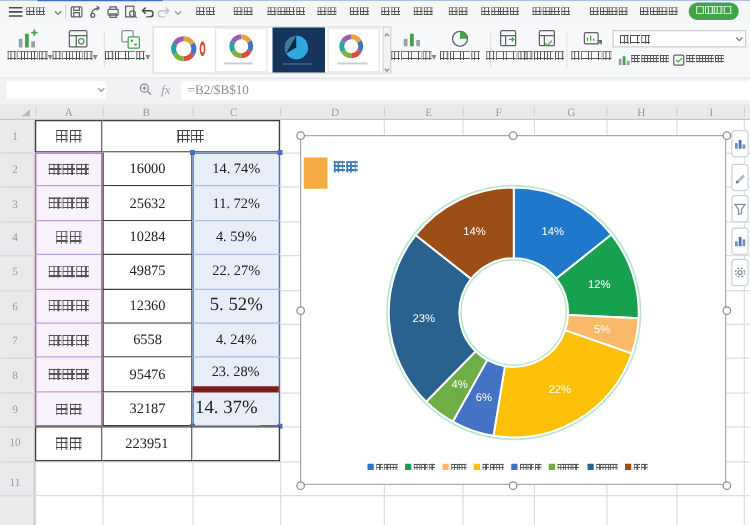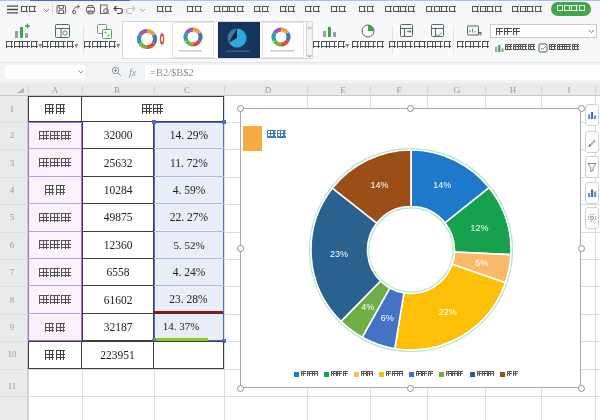--- a/index.html
+++ b/index.html
@@ -207,21 +207,21 @@
 <div style="position:absolute;left:5px;top:65px;width:80px;height:13.5px;background:#fff;border-radius:2px"></div>
 <svg style="position:absolute;left:78px;top:70px" width="6" height="4">
     <path d="M0.5 0.5L3 3L5.5 0.5" stroke="#9a9a9a" fill="none"></path>
   </svg>
 <svg style="position:absolute;left:111px;top:66px" width="11" height="11" fill="none" stroke="#8a8f94">
     <circle cx="4.5" cy="4.5" r="3.2"></circle>
     <path d="M7 7l2.8 2.8M3 4.5h3M4.5 3v3"></path>
   </svg>
 <div style="position:absolute;left:129px;top:67px;font-size:10px;color:#9aa0a6;font-style:italic;font-family:'Liberation Serif',serif">fx</div>
 <div style="position:absolute;left:145px;top:64.5px;width:455px;height:15px;background:#fff"></div>
-<div style="position:absolute;left:150px;top:66.5px;font-size:10.5px;color:#8f8f8f;font-family:'Liberation Serif',serif">=B2/$B$2</div>
+<div style="position:absolute;left:150px;top:66.5px;font-size:10.5px;color:#8f8f8f;font-family:'Liberation Serif',serif">=B2/$B$10</div>
 
 <div style="position:absolute;left:0;top:83px;width:600px;height:13px;background:#E9EAEB;border-bottom:1px solid #C8C8C8">
     <div class="ch" style="left:35px">A</div>
     <div class="ch" style="left:97px">B</div>
     <div class="ch" style="left:167px">C</div>
     <div class="ch" style="left:248px">D</div>
     <div class="ch" style="left:323px">E</div>
     <div class="ch" style="left:379px">F</div>
     <div class="ch" style="left:437px">G</div>
     <div class="ch" style="left:493px">H</div>
@@ -329,37 +329,37 @@
   </div>
 <div style="position:absolute;left:28px;top:286.4px;width:54px;height:27.4px;display:flex;align-items:center;justify-content:center;box-sizing:border-box;color:#464646;font-size:11px;border-bottom:1px solid #C19BDD;border-left:1px solid #A96FCE;border-right:1px solid #A96FCE;">
     <i class="z"></i>
     <i class="z"></i>
     <i class="z"></i>
   </div>
 <div style="position:absolute;left:28px;top:313.8px;width:54px;height:27.4px;display:flex;align-items:center;justify-content:center;box-sizing:border-box;color:#464646;font-size:11px;border-bottom:1px solid #C19BDD;border-left:1px solid #A96FCE;border-right:1px solid #A96FCE;border-bottom:none;">
     <i class="z"></i>
     <i class="z"></i>
   </div>
-<div style="position:absolute;left:82px;top:122.0px;width:72px;height:27.4px;display:flex;align-items:center;justify-content:center;box-sizing:border-box;background:#fff;border:1px solid #3f3f3f;border-top:none;color:#222;font-size:11.5px;font-family:'Liberation Serif',serif;">32000</div>
+<div style="position:absolute;left:82px;top:122.0px;width:72px;height:27.4px;display:flex;align-items:center;justify-content:center;box-sizing:border-box;background:#fff;border:1px solid #3f3f3f;border-top:none;color:#222;font-size:11.5px;font-family:'Liberation Serif',serif;">16000</div>
 <div style="position:absolute;left:82px;top:149.4px;width:72px;height:27.4px;display:flex;align-items:center;justify-content:center;box-sizing:border-box;background:#fff;border:1px solid #3f3f3f;border-top:none;color:#222;font-size:11.5px;font-family:'Liberation Serif',serif;">25632</div>
 <div style="position:absolute;left:82px;top:176.8px;width:72px;height:27.4px;display:flex;align-items:center;justify-content:center;box-sizing:border-box;background:#fff;border:1px solid #3f3f3f;border-top:none;color:#222;font-size:11.5px;font-family:'Liberation Serif',serif;">10284</div>
 <div style="position:absolute;left:82px;top:204.2px;width:72px;height:27.4px;display:flex;align-items:center;justify-content:center;box-sizing:border-box;background:#fff;border:1px solid #3f3f3f;border-top:none;color:#222;font-size:11.5px;font-family:'Liberation Serif',serif;">49875</div>
 <div style="position:absolute;left:82px;top:231.6px;width:72px;height:27.4px;display:flex;align-items:center;justify-content:center;box-sizing:border-box;background:#fff;border:1px solid #3f3f3f;border-top:none;color:#222;font-size:11.5px;font-family:'Liberation Serif',serif;">12360</div>
 <div style="position:absolute;left:82px;top:259.0px;width:72px;height:27.4px;display:flex;align-items:center;justify-content:center;box-sizing:border-box;background:#fff;border:1px solid #3f3f3f;border-top:none;color:#222;font-size:11.5px;font-family:'Liberation Serif',serif;">6558</div>
-<div style="position:absolute;left:82px;top:286.4px;width:72px;height:27.4px;display:flex;align-items:center;justify-content:center;box-sizing:border-box;background:#fff;border:1px solid #3f3f3f;border-top:none;color:#222;font-size:11.5px;font-family:'Liberation Serif',serif;">61602</div>
+<div style="position:absolute;left:82px;top:286.4px;width:72px;height:27.4px;display:flex;align-items:center;justify-content:center;box-sizing:border-box;background:#fff;border:1px solid #3f3f3f;border-top:none;color:#222;font-size:11.5px;font-family:'Liberation Serif',serif;">95476</div>
 <div style="position:absolute;left:82px;top:313.8px;width:72px;height:27.4px;display:flex;align-items:center;justify-content:center;box-sizing:border-box;background:#fff;border:1px solid #3f3f3f;border-top:none;color:#222;font-size:11.5px;font-family:'Liberation Serif',serif;">32187</div>
 <div style="position:absolute;left:154px;top:122.0px;width:70px;height:219.2px;display:flex;align-items:center;justify-content:center;box-sizing:border-box;background:#E9EDF8;border:1.5px solid #4472C4;"></div>
-<div style="position:absolute;left:154px;top:122.0px;width:70px;height:27.4px;display:flex;align-items:center;justify-content:center;box-sizing:border-box;color:#222;font-size:11.5px;font-family:'Liberation Serif',serif;border-bottom:1px solid #A9BCE2;">14. 29%</div>
+<div style="position:absolute;left:154px;top:122.0px;width:70px;height:27.4px;display:flex;align-items:center;justify-content:center;box-sizing:border-box;color:#222;font-size:11.5px;font-family:'Liberation Serif',serif;border-bottom:1px solid #A9BCE2;">14. 74%</div>
 <div style="position:absolute;left:154px;top:149.4px;width:70px;height:27.4px;display:flex;align-items:center;justify-content:center;box-sizing:border-box;color:#222;font-size:11.5px;font-family:'Liberation Serif',serif;border-bottom:1px solid #A9BCE2;">11. 72%</div>
 <div style="position:absolute;left:154px;top:176.8px;width:70px;height:27.4px;display:flex;align-items:center;justify-content:center;box-sizing:border-box;color:#222;font-size:11.5px;font-family:'Liberation Serif',serif;border-bottom:1px solid #A9BCE2;">4. 59%</div>
 <div style="position:absolute;left:154px;top:204.2px;width:70px;height:27.4px;display:flex;align-items:center;justify-content:center;box-sizing:border-box;color:#222;font-size:11.5px;font-family:'Liberation Serif',serif;border-bottom:1px solid #A9BCE2;">22. 27%</div>
-<div style="position:absolute;left:154px;top:231.6px;width:70px;height:27.4px;display:flex;align-items:center;justify-content:center;box-sizing:border-box;color:#222;font-size:11px;font-family:'Liberation Serif',serif;border-bottom:1px solid #A9BCE2;">5. 52%</div>
+<div style="position:absolute;left:154px;top:231.6px;width:70px;height:27.4px;display:flex;align-items:center;justify-content:center;box-sizing:border-box;color:#222;font-size:15px;font-family:'Liberation Serif',serif;border-bottom:1px solid #A9BCE2;">5. 52%</div>
 <div style="position:absolute;left:154px;top:259.0px;width:70px;height:27.4px;display:flex;align-items:center;justify-content:center;box-sizing:border-box;color:#222;font-size:11.5px;font-family:'Liberation Serif',serif;border-bottom:1px solid #A9BCE2;">4. 24%</div>
-<div style="position:absolute;left:154px;top:286.4px;width:69px;height:27.4px;display:flex;align-items:center;justify-content:center;box-sizing:border-box;color:#222;font-size:11.5px;font-family:'Liberation Serif',serif;border-bottom:3px solid #7f1d1d;">23. 28%</div>
-<div style="position:absolute;left:154px;top:313.8px;width:54px;height:27.4px;display:flex;align-items:center;justify-content:center;box-sizing:border-box;color:#222;font-size:11px;font-family:'Liberation Serif',serif;border-bottom:3px solid #84cc16;">14. 37%</div>
+<div style="position:absolute;left:154px;top:286.4px;width:69px;height:27.4px;display:flex;align-items:center;justify-content:center;box-sizing:border-box;color:#222;font-size:11.5px;font-family:'Liberation Serif',serif;border-bottom:5px solid #7f1d1d;">23. 28%</div>
+<div style="position:absolute;left:154px;top:313.8px;width:54px;height:27.4px;display:flex;align-items:center;justify-content:center;box-sizing:border-box;color:#222;font-size:15px;font-family:'Liberation Serif',serif;border-bottom:1px solid #84cc16;">14. 37%</div>
 <div style="position:absolute;left:152px;top:120.0px;width:4px;height:4px;background:#4472C4;"></div>
 <div style="position:absolute;left:222px;top:120.0px;width:4px;height:4px;background:#4472C4;"></div>
 <div style="position:absolute;left:152px;top:339.2px;width:4px;height:4px;background:#4472C4;"></div>
 <div style="position:absolute;left:222px;top:339.2px;width:4px;height:4px;background:#4472C4;"></div>
 <div style="position:absolute;left:28px;top:341.2px;width:54px;height:27.4px;display:flex;align-items:center;justify-content:center;box-sizing:border-box;background:#fff;border:1px solid #3f3f3f;color:#333;font-size:11px;">
     <i class="z"></i>
     <i class="z"></i>
   </div>
 <div style="position:absolute;left:82px;top:341.2px;width:72px;height:27.4px;display:flex;align-items:center;justify-content:center;box-sizing:border-box;background:#fff;border:1px solid #3f3f3f;border-left:none;color:#222;font-size:11.5px;font-family:'Liberation Serif',serif;">223951</div>
 <div style="position:absolute;left:154px;top:341.2px;width:70px;height:27.4px;display:flex;align-items:center;justify-content:center;box-sizing:border-box;background:#fff;border:1px solid #3f3f3f;border-left:none;"></div>

